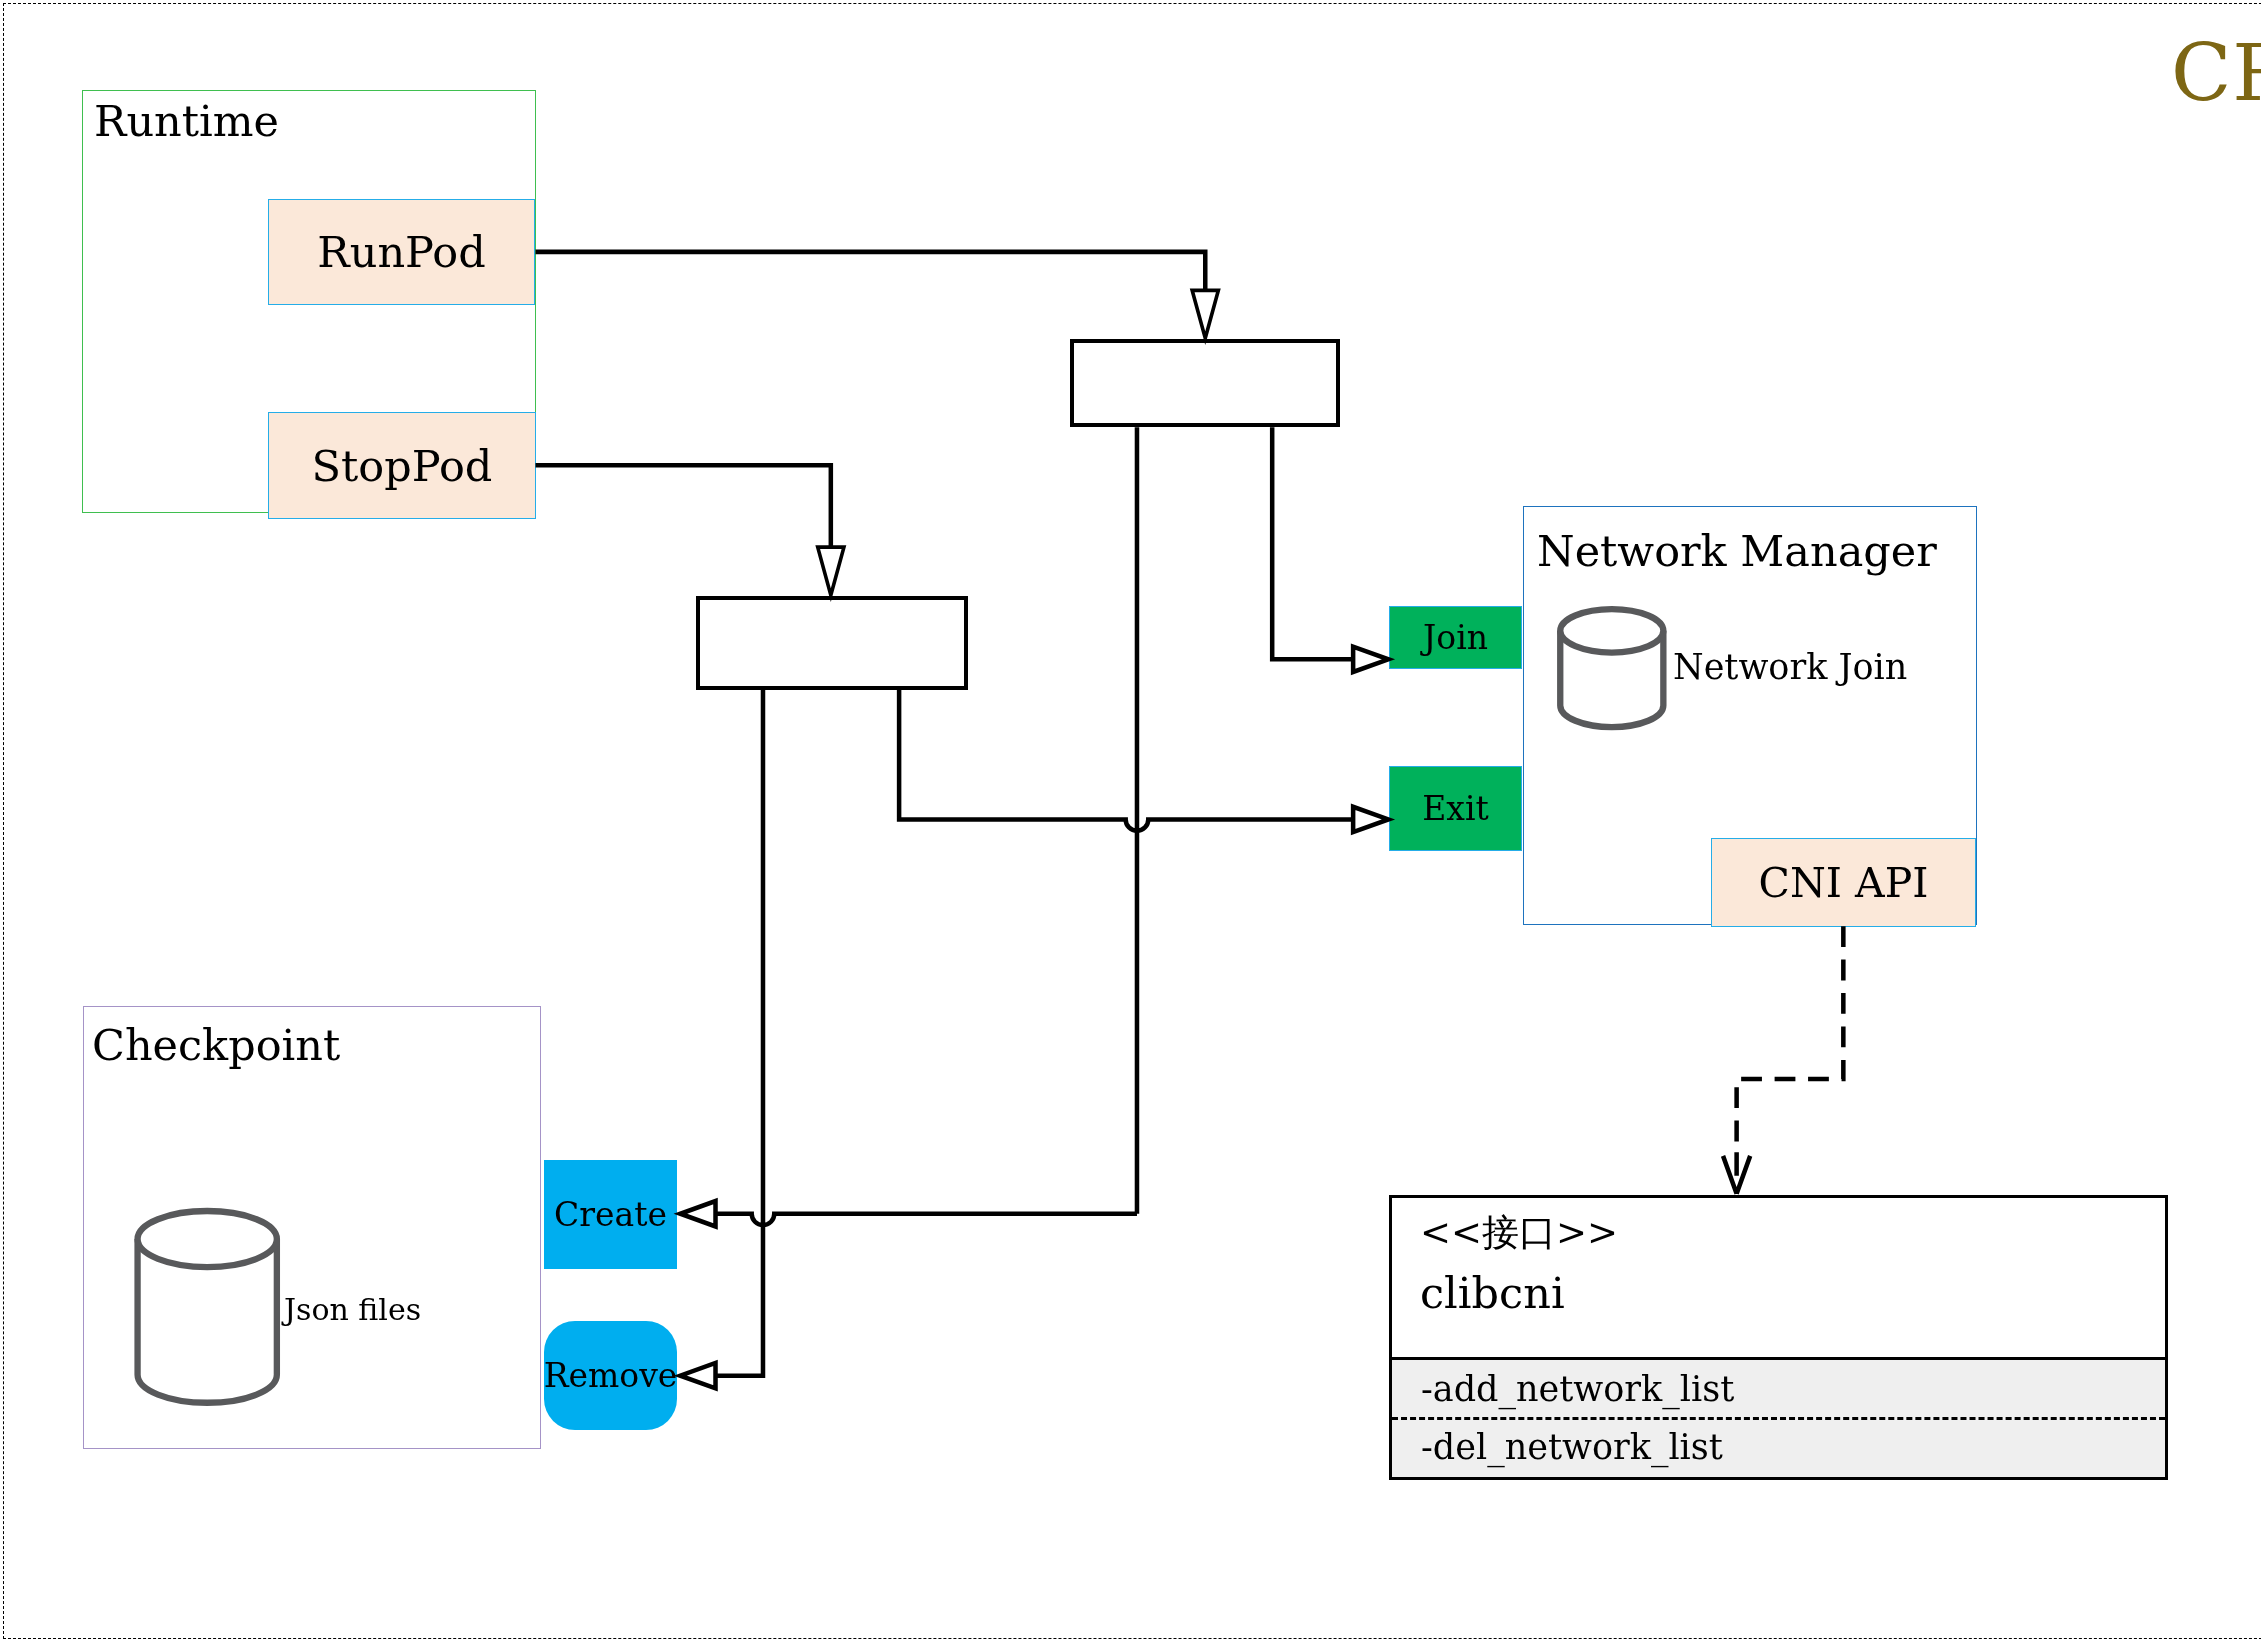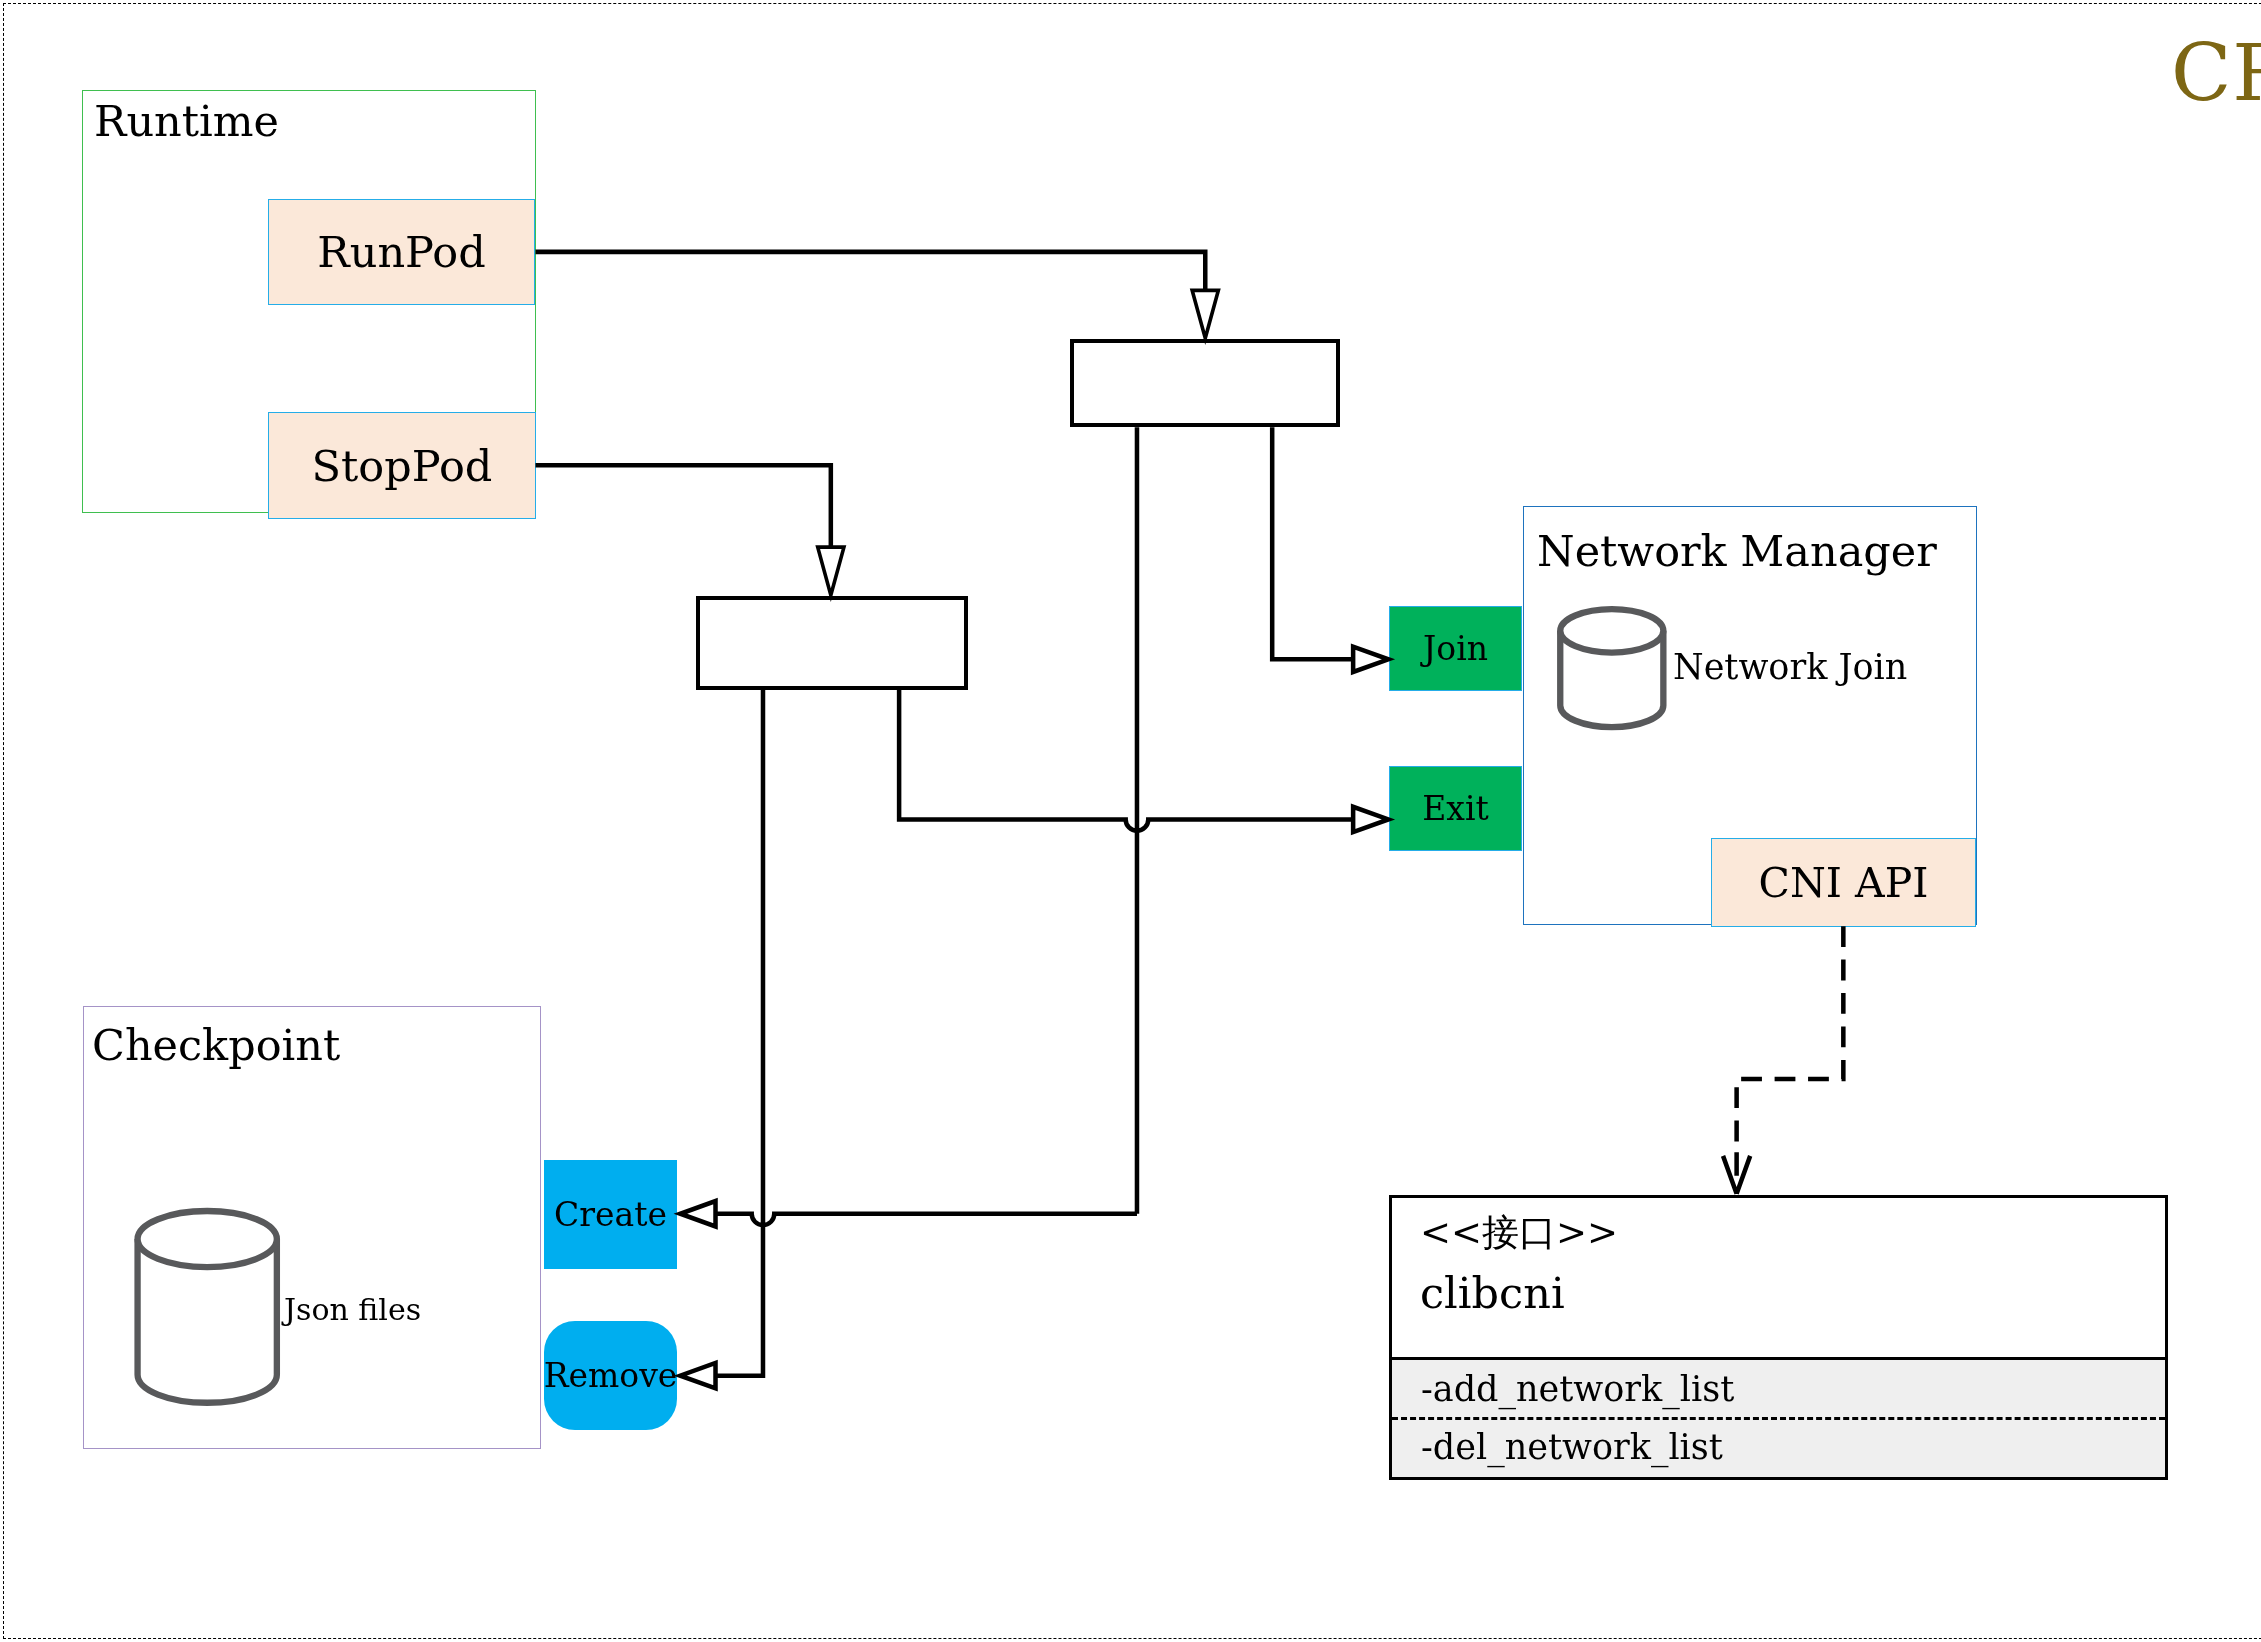--- a/index.html
+++ b/index.html
@@ -19,21 +19,21 @@
   .proc-rect{border:4.5px solid var(--c-line);background:#fff;}
   .rect1{left:1070px;top:339px;width:270px;height:88px;}
   .rect2{left:696px;top:596px;width:272px;height:94px;}
 
   .action{background:var(--c-action-fill);border:1.8px solid var(--c-action-border);font-size:43px;}
   .runpod{left:268px;top:199px;width:267px;height:106px;}
   .stoppod{left:268px;top:412px;width:268px;height:107px;}
   .cniapi{left:1711px;top:838px;width:265px;height:89px;font-size:41px;align-items:center;}
 
   .greenbtn{background:var(--c-green-fill);border:1.8px solid var(--c-action-border);font-size:33px;}
-  .join{left:1389px;top:606px;width:133px;height:85px;}
+  .join{left:1389px;top:606px;width:133px;height:63px;}
   .exit{left:1389px;top:766px;width:133px;height:85px;}
 
   .cyanbtn{background:var(--c-cyan-fill);border:none;font-size:33px;}
   .create{left:544px;top:1160px;width:133px;height:109px;}
   .remove{left:544px;top:1321px;width:133px;height:109px;border-radius:31px;}
 
   .titleRuntime{left:94px;top:99px;}
   .titleCheckpoint{left:92px;top:1023px;}
   .titleNM{left:1537px;top:529px;}
   .netlist{left:1673px;top:649px;font-size:35px;}

